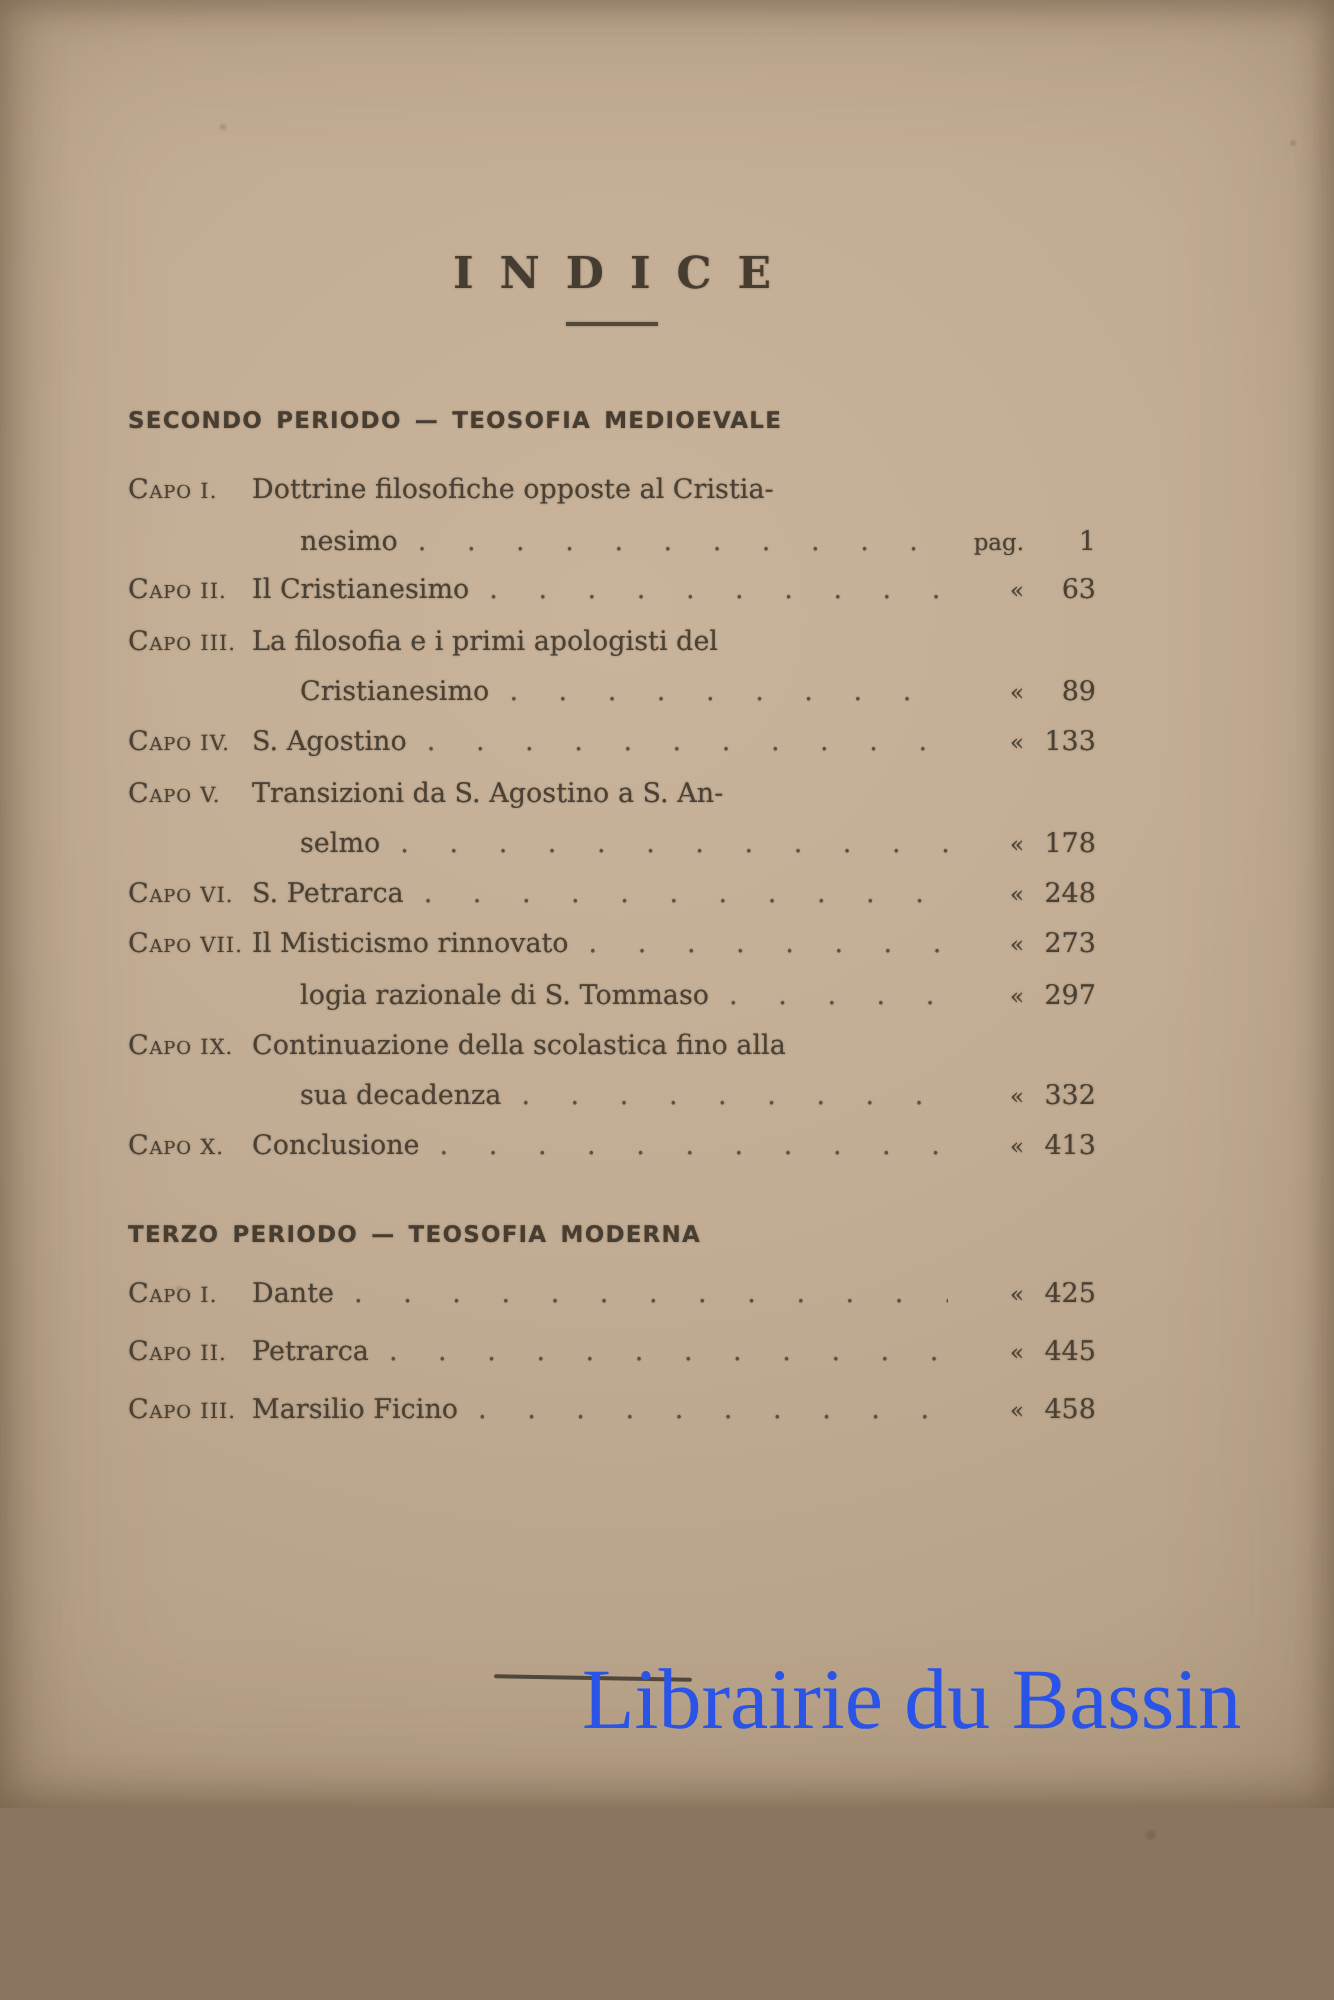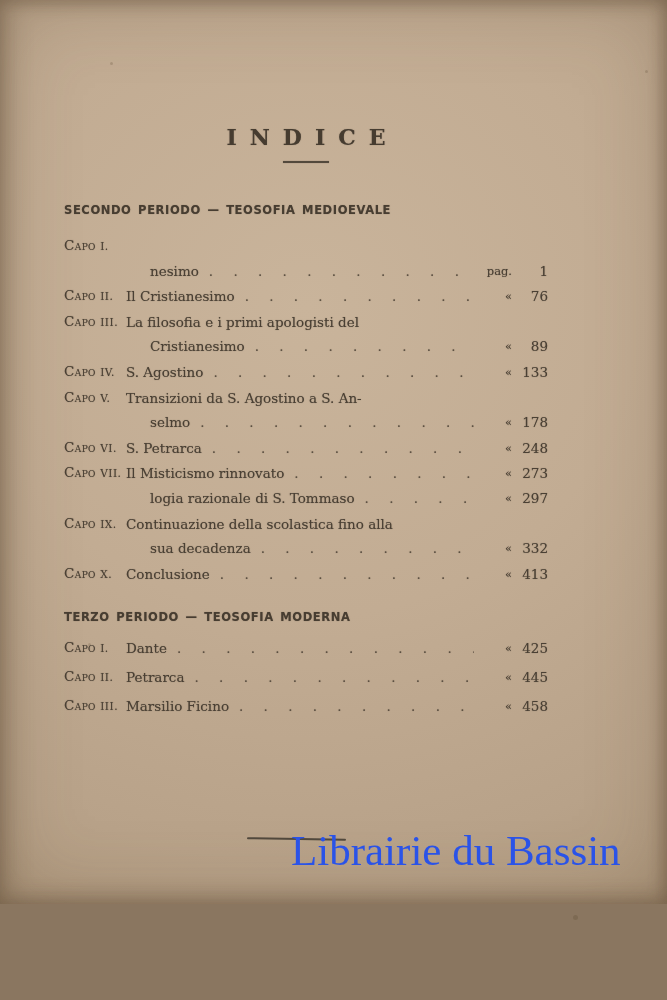--- a/index.html
+++ b/index.html
@@ -37,21 +37,21 @@
     box-shadow:0 0 1px rgba(74,64,52,.6);}
 
   .section-heading{text-align:left;
     font-family:"DejaVu Sans", sans-serif;font-weight:700;
     font-size:11.5px;line-height:14px;letter-spacing:.6px;word-spacing:2px;
     margin-top:40px;color:#473d31;}
   .toc-section.second .section-heading{margin-top:24px;}
 
   .entry-list{margin-top:16px;font-size:13.5px;}
   .toc-section.second .entry-list{margin-top:9px;}
-  .toc-row{display:flex;align-items:flex-end;line-height:24.6px;}
+  .toc-row{display:flex;align-items:flex-start;line-height:24.6px;}
   .toc-section.second .toc-row{line-height:28px;}
 
   .capo{flex:0 0 auto;min-width:62px;white-space:nowrap;}
   .capo-word{font-variant:small-caps;letter-spacing:.4px;}
   .capo-num{font-size:.78em;letter-spacing:.5px;}
   .title{flex:0 1 auto;white-space:nowrap;}
   .cont{flex:0 0 auto;padding-left:86px;white-space:nowrap;}
   .leader{flex:1 1 0;overflow:hidden;white-space:nowrap;
     letter-spacing:8px;padding-left:10px;padding-right:2px;opacity:.85;}
   .prefix{flex:0 0 38px;text-align:right;font-size:.85em;white-space:nowrap;}
@@ -76,33 +76,34 @@
 
   <div class="content">
     <div class="indice">INDICE</div>
     <div class="title-rule"></div>
     <div>
         <section class="toc-section">
           <div class="section-heading">SECONDO PERIODO — TEOSOFIA MEDIOEVALE</div>
           <div class="entry-list">
             <div class="toc-row">
               <span class="capo"><span class="capo-word">Capo</span> <span class="capo-num">I.</span></span>
+              <span class="title">Dottrine filosofiche opposte al Cristia-</span>
             </div>
             <div class="toc-row">
               <span class="cont">nesimo</span>
               <span class="leader">. . . . . . . . . . . . . . . . . . . . . . . .</span>
               <span class="prefix">pag.</span>
               <span class="pnum">1</span>
             </div>
             <div class="toc-row">
               <span class="capo"><span class="capo-word">Capo</span> <span class="capo-num">II.</span></span>
               <span class="title">Il Cristianesimo</span>
               <span class="leader">. . . . . . . . . . . . . . . . . . . . . . . .</span>
               <span class="prefix">«</span>
-              <span class="pnum">76</span>
+              <span class="pnum">63</span>
             </div>
             <div class="toc-row">
               <span class="capo"><span class="capo-word">Capo</span> <span class="capo-num">III.</span></span>
               <span class="title">La filosofia e i primi apologisti del</span>
             </div>
             <div class="toc-row">
               <span class="cont">Cristianesimo</span>
               <span class="leader">. . . . . . . . . . . . . . . . . . . . . . . .</span>
               <span class="prefix">«</span>
               <span class="pnum">89</span>

